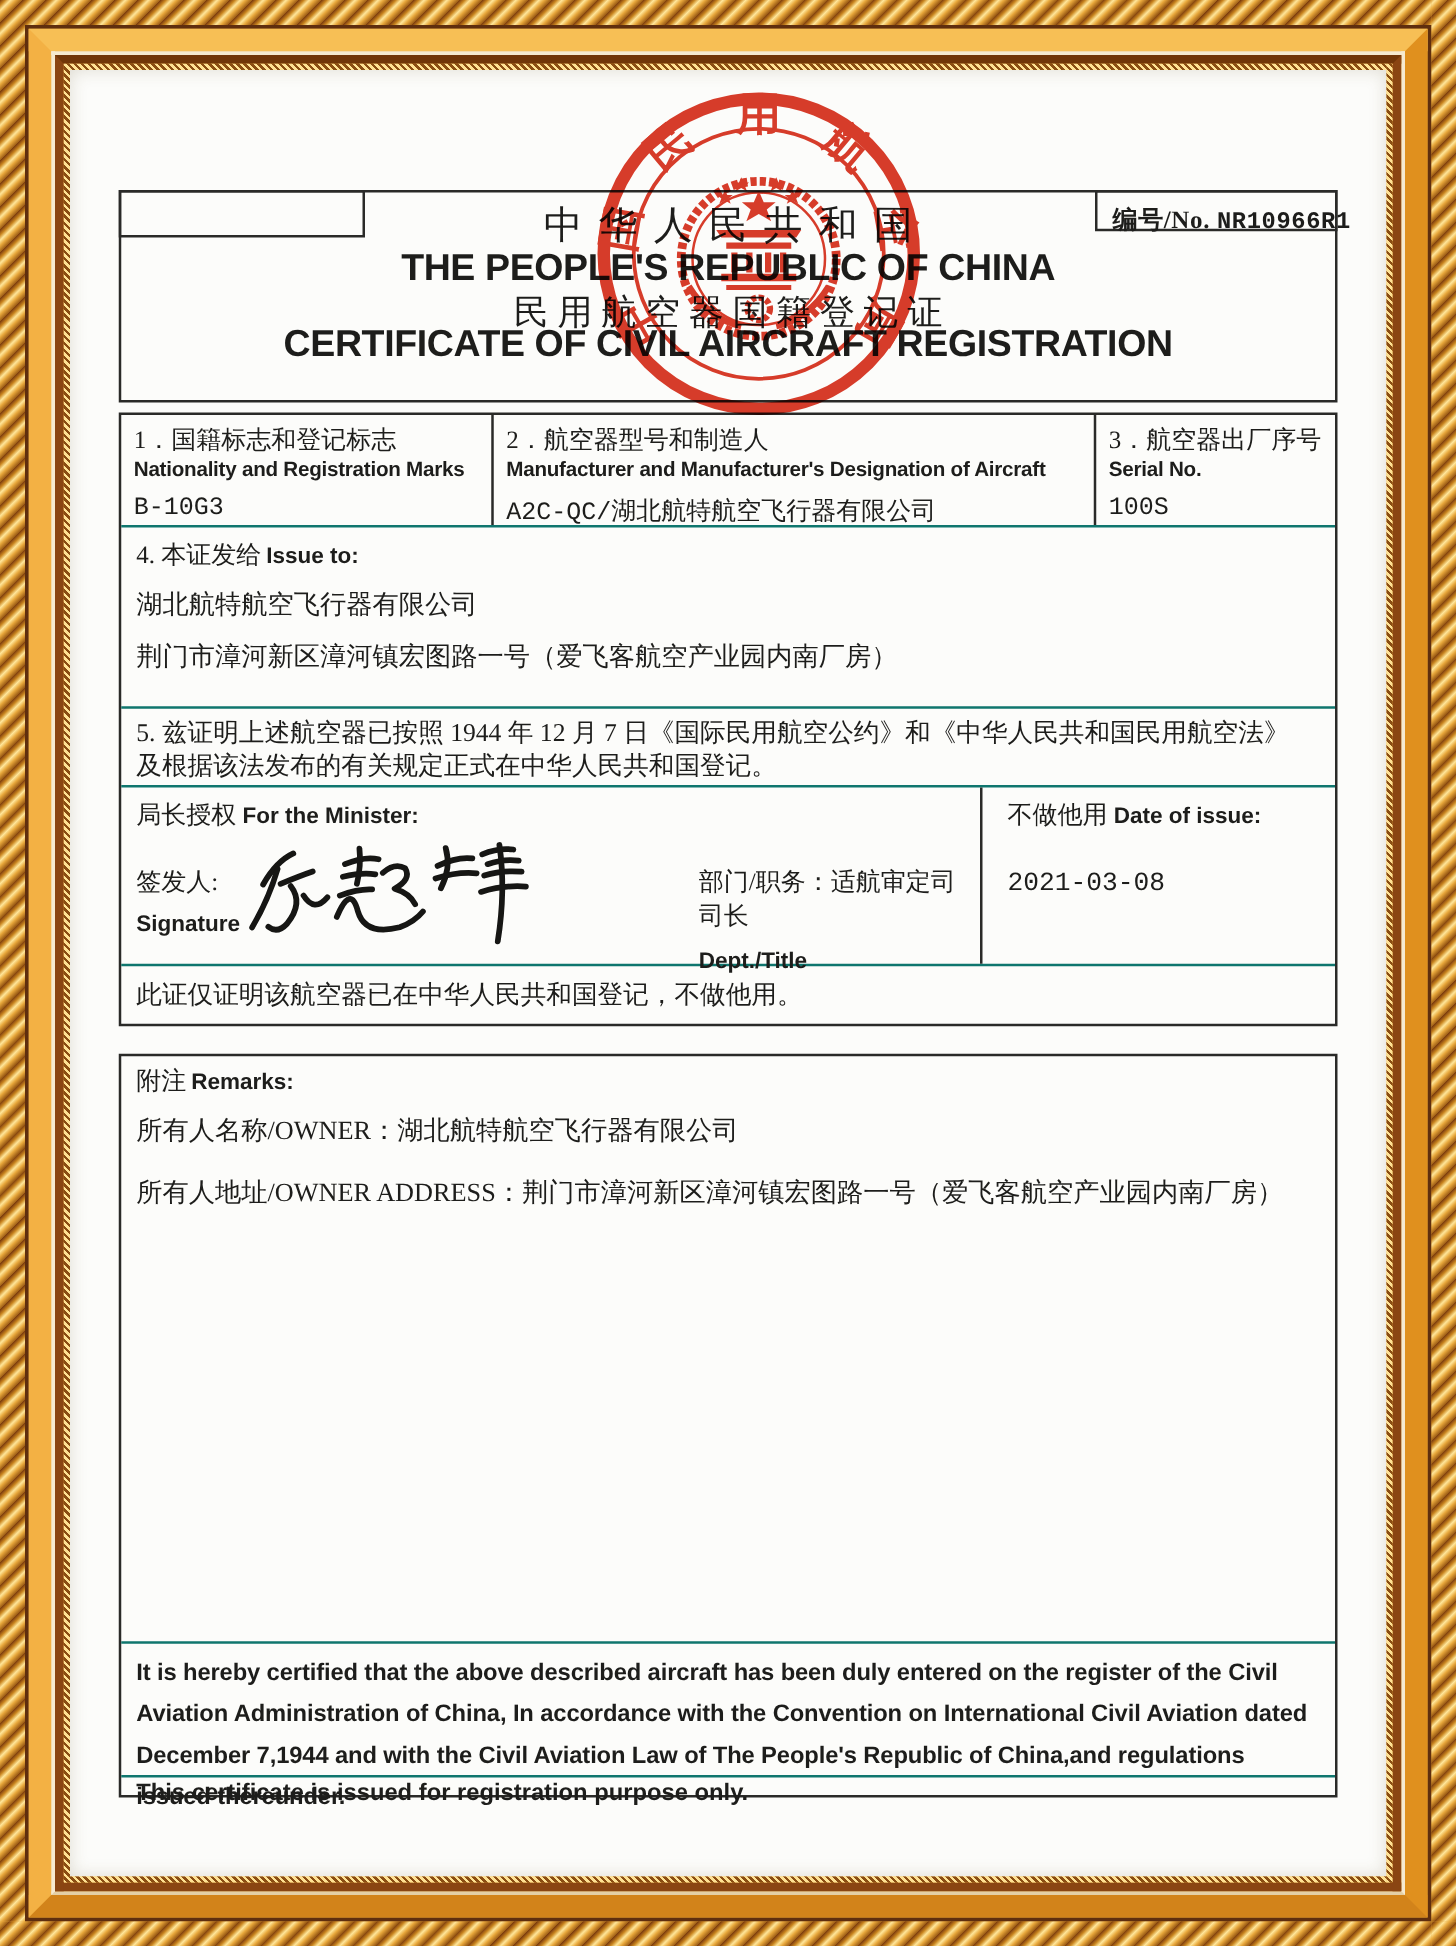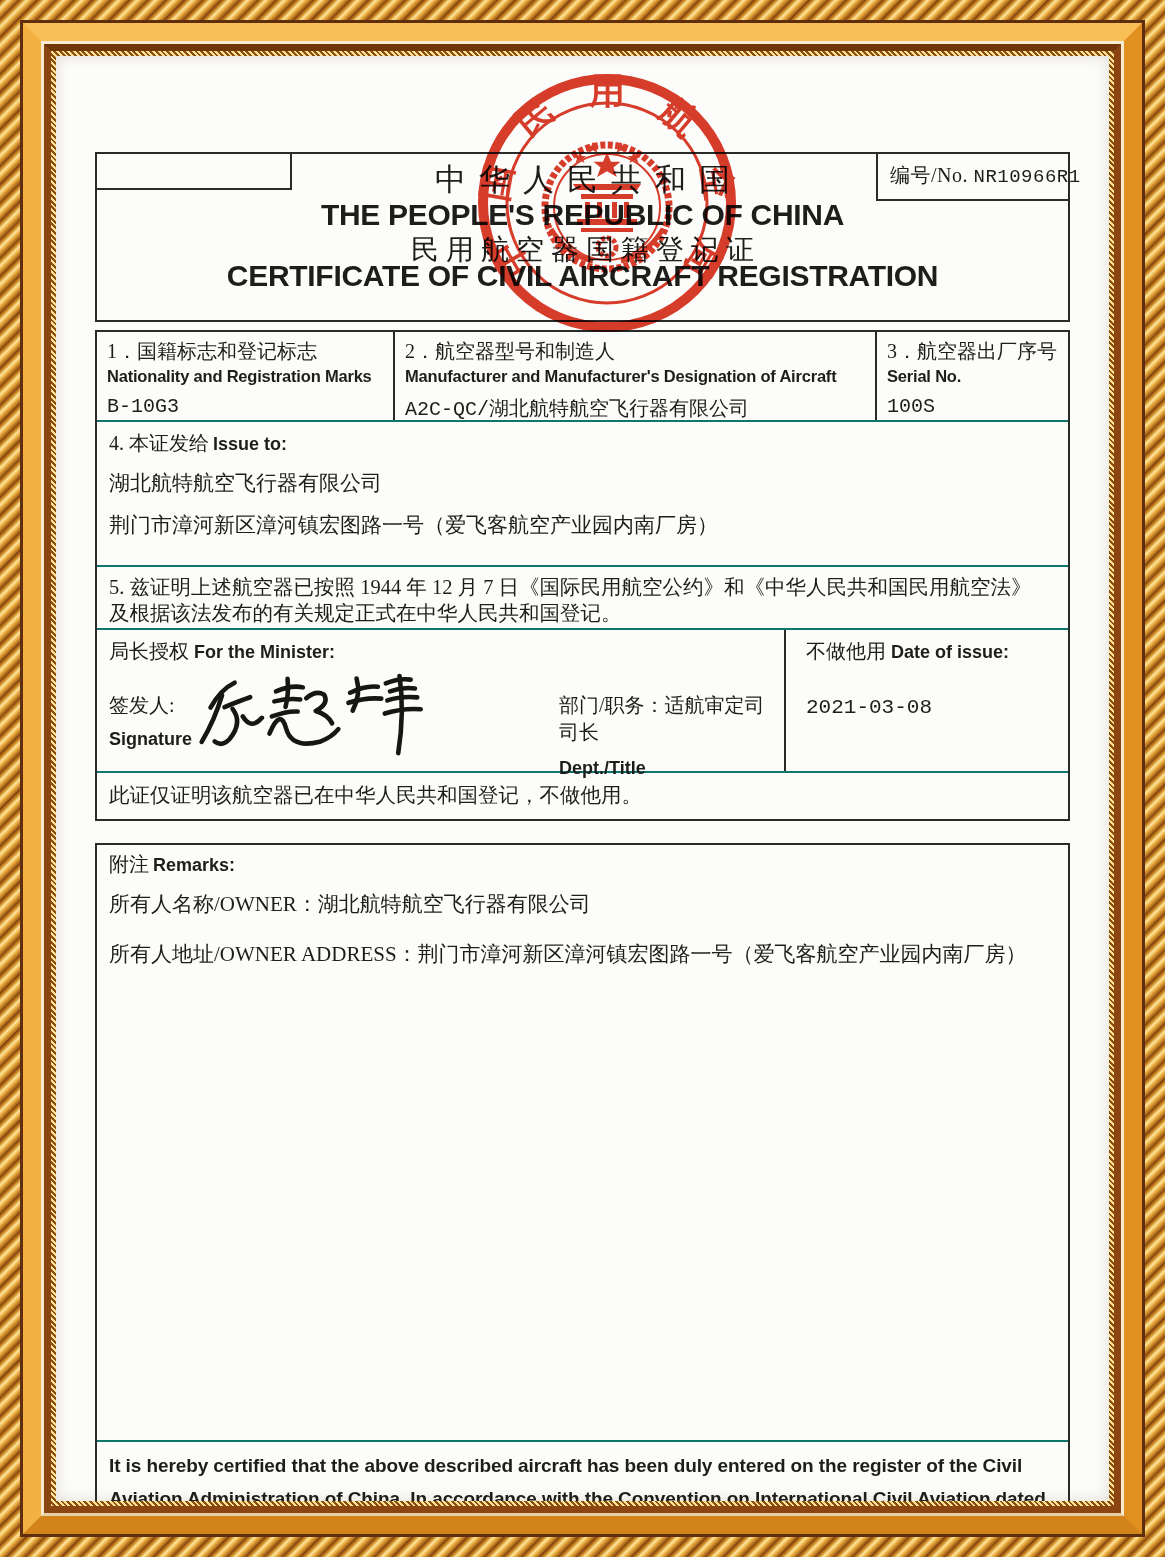--- a/index.html
+++ b/index.html
@@ -19,23 +19,23 @@
   .fr5{width:100%;height:100%;border:7px solid #8a4512;border-top-color:#713608;}
   .fr6{width:100%;height:100%;border:5px solid transparent;
        border-image:repeating-linear-gradient(45deg,#ffe193 0 2px,#8a4d12 2px 4px) 5;}
   .paper{width:100%;height:100%;position:relative;background:#fcfcfa;
          box-shadow:inset 0 0 14px rgba(90,70,30,.18);overflow:hidden;}
   
   .header-box{position:absolute;left:39px;top:96px;width:975px;height:170px;
               border:2px solid #2a2a28;}
   .corner-box{position:absolute;left:-2px;top:-2px;width:197px;height:38px;
               border:2px solid #2a2a28;background:transparent;}
-  .number-box{position:absolute;right:-2px;top:-2px;width:194px;height:49px;
+  .number-box{position:absolute;right:-2px;top:-2px;width:194px;height:33px;
               border:2px solid #2a2a28;padding:8px 16px 0 12px;font-size:20px;
-              letter-spacing:.5px;white-space:nowrap;}
+              letter-spacing:.5px;white-space:nowrap;font-weight:bold;}
   .number-box .mono{font-family:"Liberation Mono",monospace;font-size:19px;}
   .title-cn{position:absolute;left:0;top:5px;width:100%;text-align:center;
             font-size:31px;letter-spacing:13px;text-indent:13px;}
   .title-en{position:absolute;left:0;top:44px;width:100%;text-align:center;
             font-family:"Liberation Sans",sans-serif;font-weight:bold;font-size:30px;
             letter-spacing:-.3px;}
   .subtitle-cn{position:absolute;left:0;top:77px;width:100%;text-align:center;
             font-size:28px;letter-spacing:7px;text-indent:7px;}
   .subtitle-en{position:absolute;left:0;top:105px;width:100%;text-align:center;
             font-family:"Liberation Sans",sans-serif;font-weight:bold;font-size:30px;
@@ -70,21 +70,21 @@
   .signer .en{display:block;margin-top:10px;}
   .sig-svg{position:absolute;left:92px;top:40px;transform:rotate(-2deg);}
   .dept{position:absolute;left:462px;top:62px;font-size:20px;}
   .dept .en{display:block;margin-top:12px;}
   .date-label{position:absolute;left:20px;top:8px;font-size:20px;}
   .date-value{position:absolute;left:20px;top:66px;font-family:"Liberation Mono",monospace;
               font-size:21px;}
   .r5{height:48px;}
   .r5 .tcell{padding:8px 12px;width:100%;font-size:20.5px;}
   
-  .ra{height:595px;}
+  .ra{height:468px;}
   .ra .tcell{padding:6px 12px;width:100%;}
   .rem-owner{font-size:21px;margin-top:12px;}
   .rem-addr{font-size:21px;margin-top:14px;line-height:45px;}
   .rb{height:107px;}
   .rb .tcell{padding:7px 12px;width:100%;font-family:"Liberation Sans",sans-serif;
              font-weight:bold;font-size:19px;line-height:33px;letter-spacing:-.1px;}
   .rc{height:16px;}
   .rc .tcell{padding:2px 12px;width:100%;font-family:"Liberation Sans",sans-serif;
              font-weight:bold;font-size:19px;}
   

